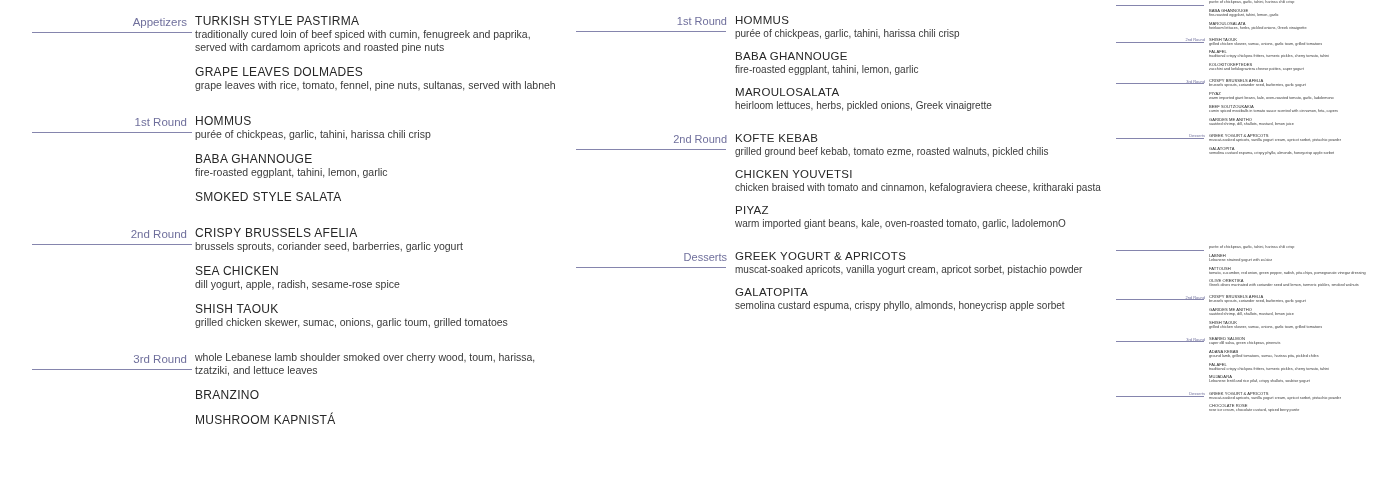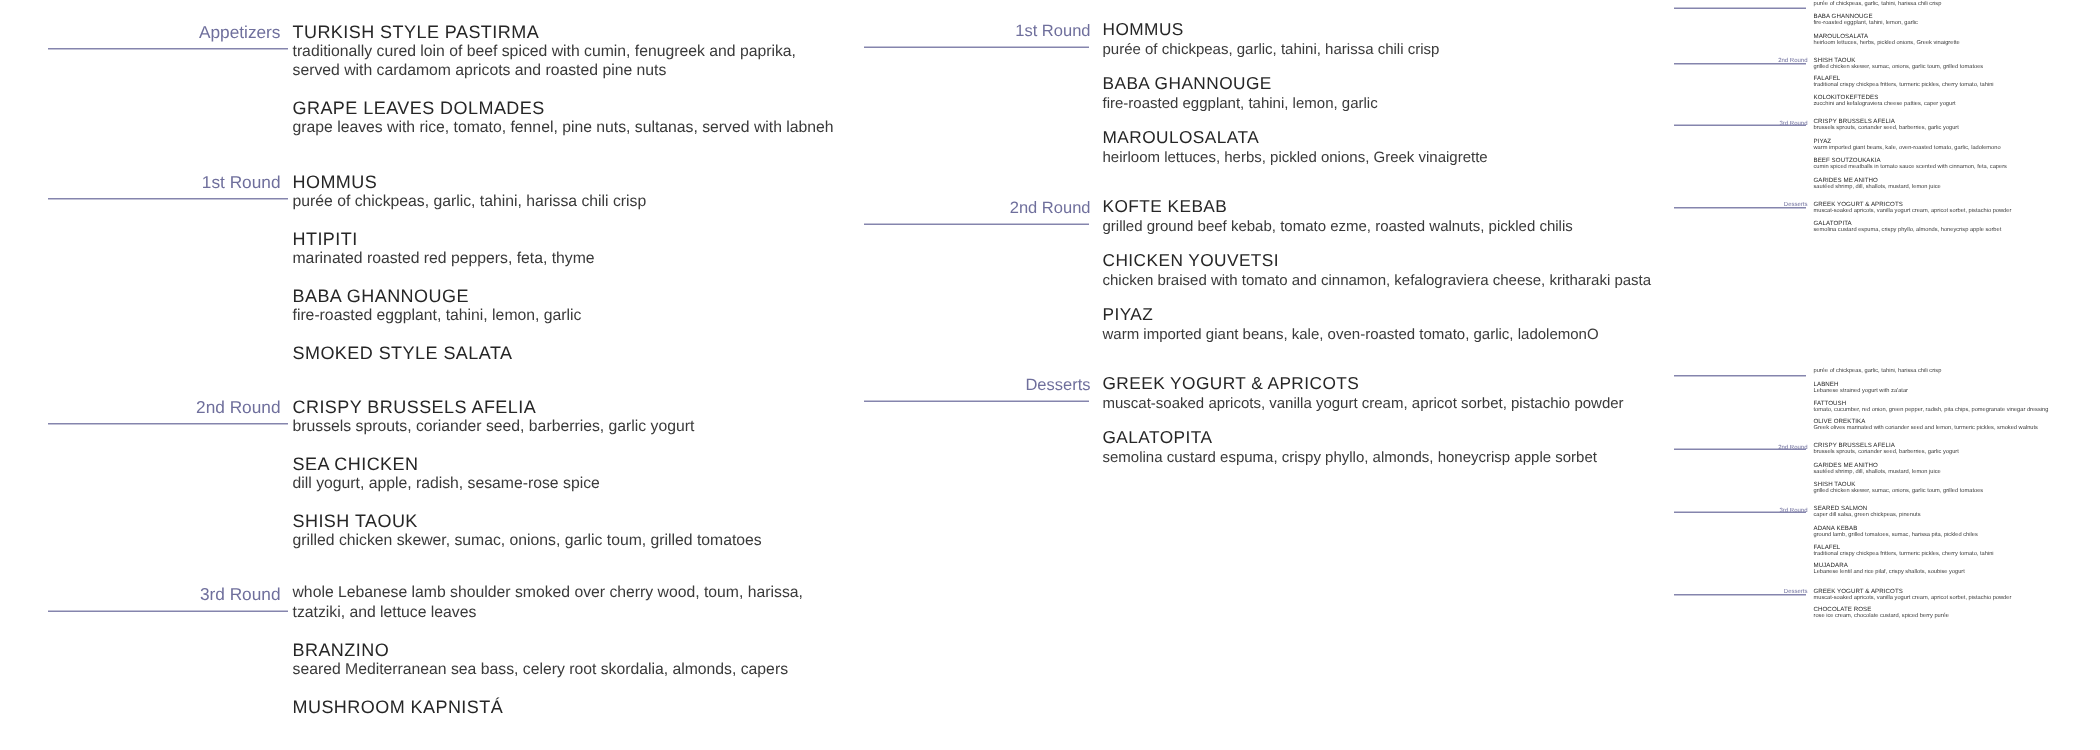--- a/index.html
+++ b/index.html
@@ -138,24 +138,20 @@
         <div class="section-label-wrap">
           <span class="section-label">1st Round</span>
           <div class="section-rule"></div>
         </div>
         <div class="section-items">
           <div class="dish">
             <div class="dish-name">HOMMUS</div>
             <div class="dish-desc">purée of chickpeas, garlic, tahini, harissa chili crisp</div>
           </div>
           <div class="dish">
-            <div class="dish-name">HTIPITI</div>
-            <div class="dish-desc">marinated roasted red peppers, feta, thyme</div>
-          </div>
-          <div class="dish">
             <div class="dish-name">BABA GHANNOUGE</div>
             <div class="dish-desc">fire-roasted eggplant, tahini, lemon, garlic</div>
           </div>
           <div class="dish">
             <div class="dish-name">SMOKED STYLE SALATA</div>
           </div>
         </div>
       </div>
       <div class="section">
         <div class="section-label-wrap">
@@ -181,21 +177,20 @@
         <div class="section-label-wrap">
           <span class="section-label">3rd Round</span>
           <div class="section-rule"></div>
         </div>
         <div class="section-items">
           <div class="dish">
             <div class="dish-desc">whole Lebanese lamb shoulder smoked over cherry wood, toum, harissa, tzatziki, and lettuce leaves</div>
           </div>
           <div class="dish">
             <div class="dish-name">BRANZINO</div>
-            <div class="dish-desc">seared Mediterranean sea bass, celery root skordalia, almonds, capers</div>
           </div>
           <div class="dish">
             <div class="dish-name">MUSHROOM KAPNISTÁ</div>
           </div>
         </div>
       </div>
     </div>
 
   <div class="menu-col col-b" id="col-b">
       <div class="section">

